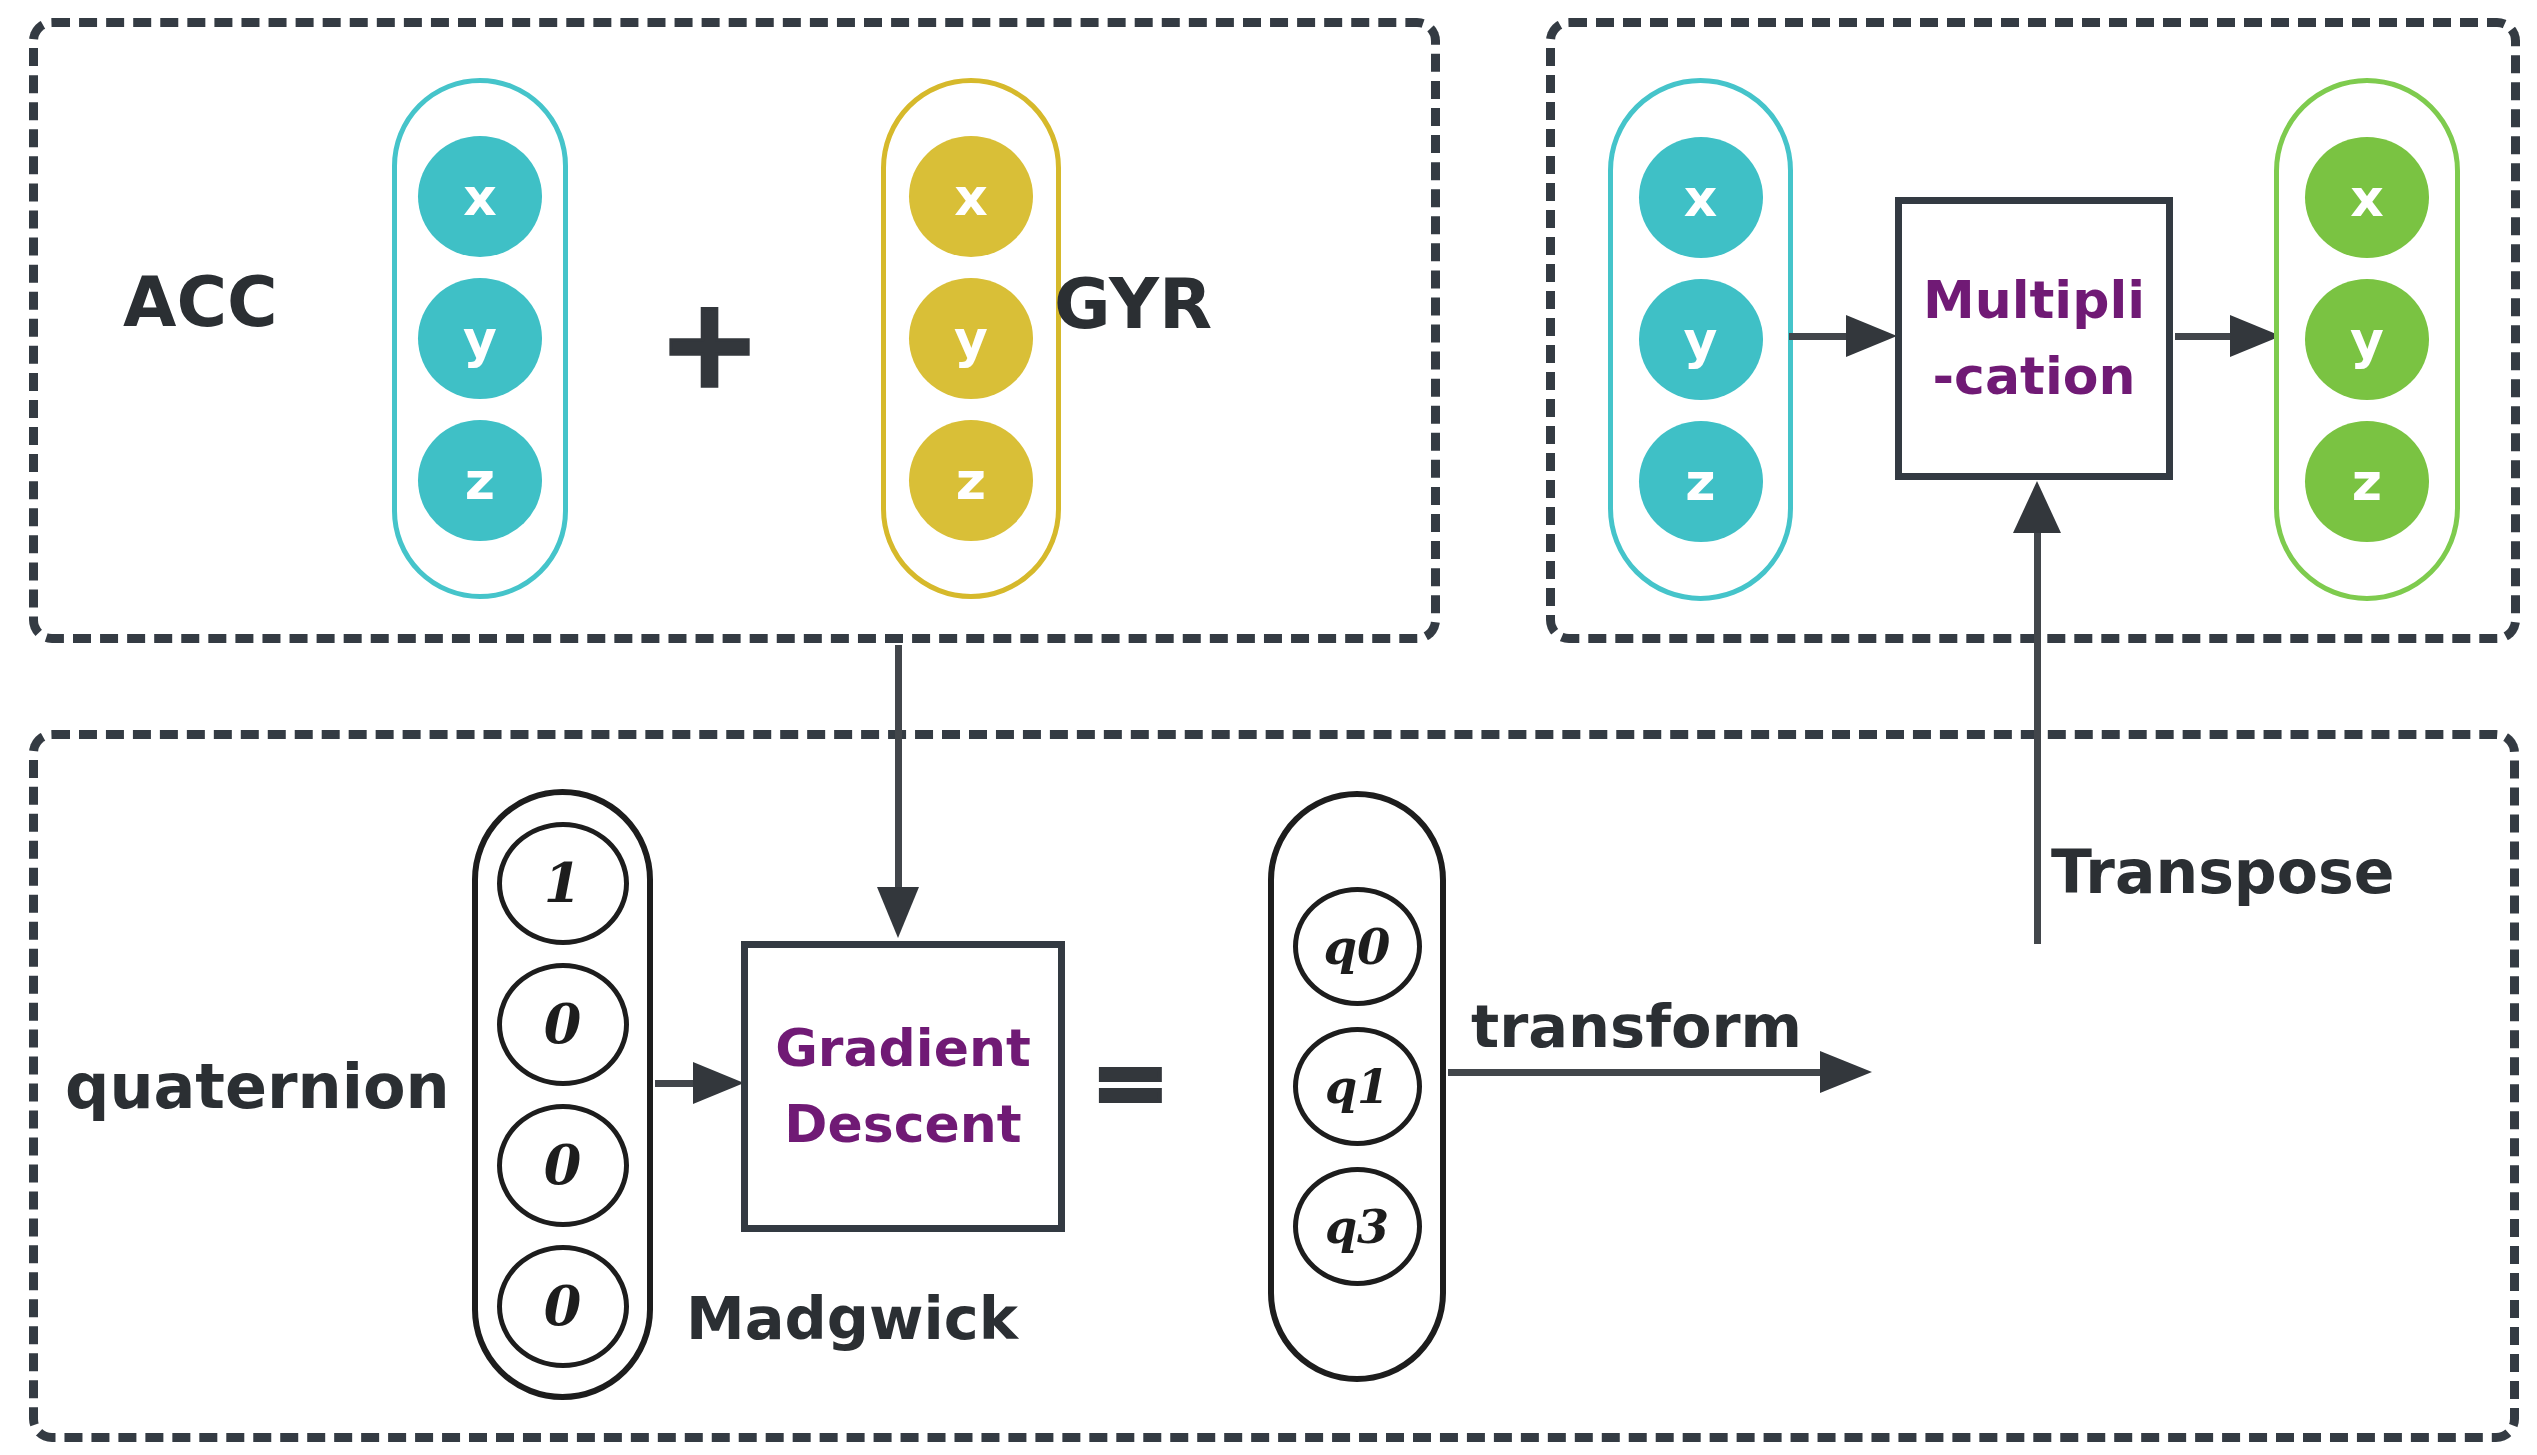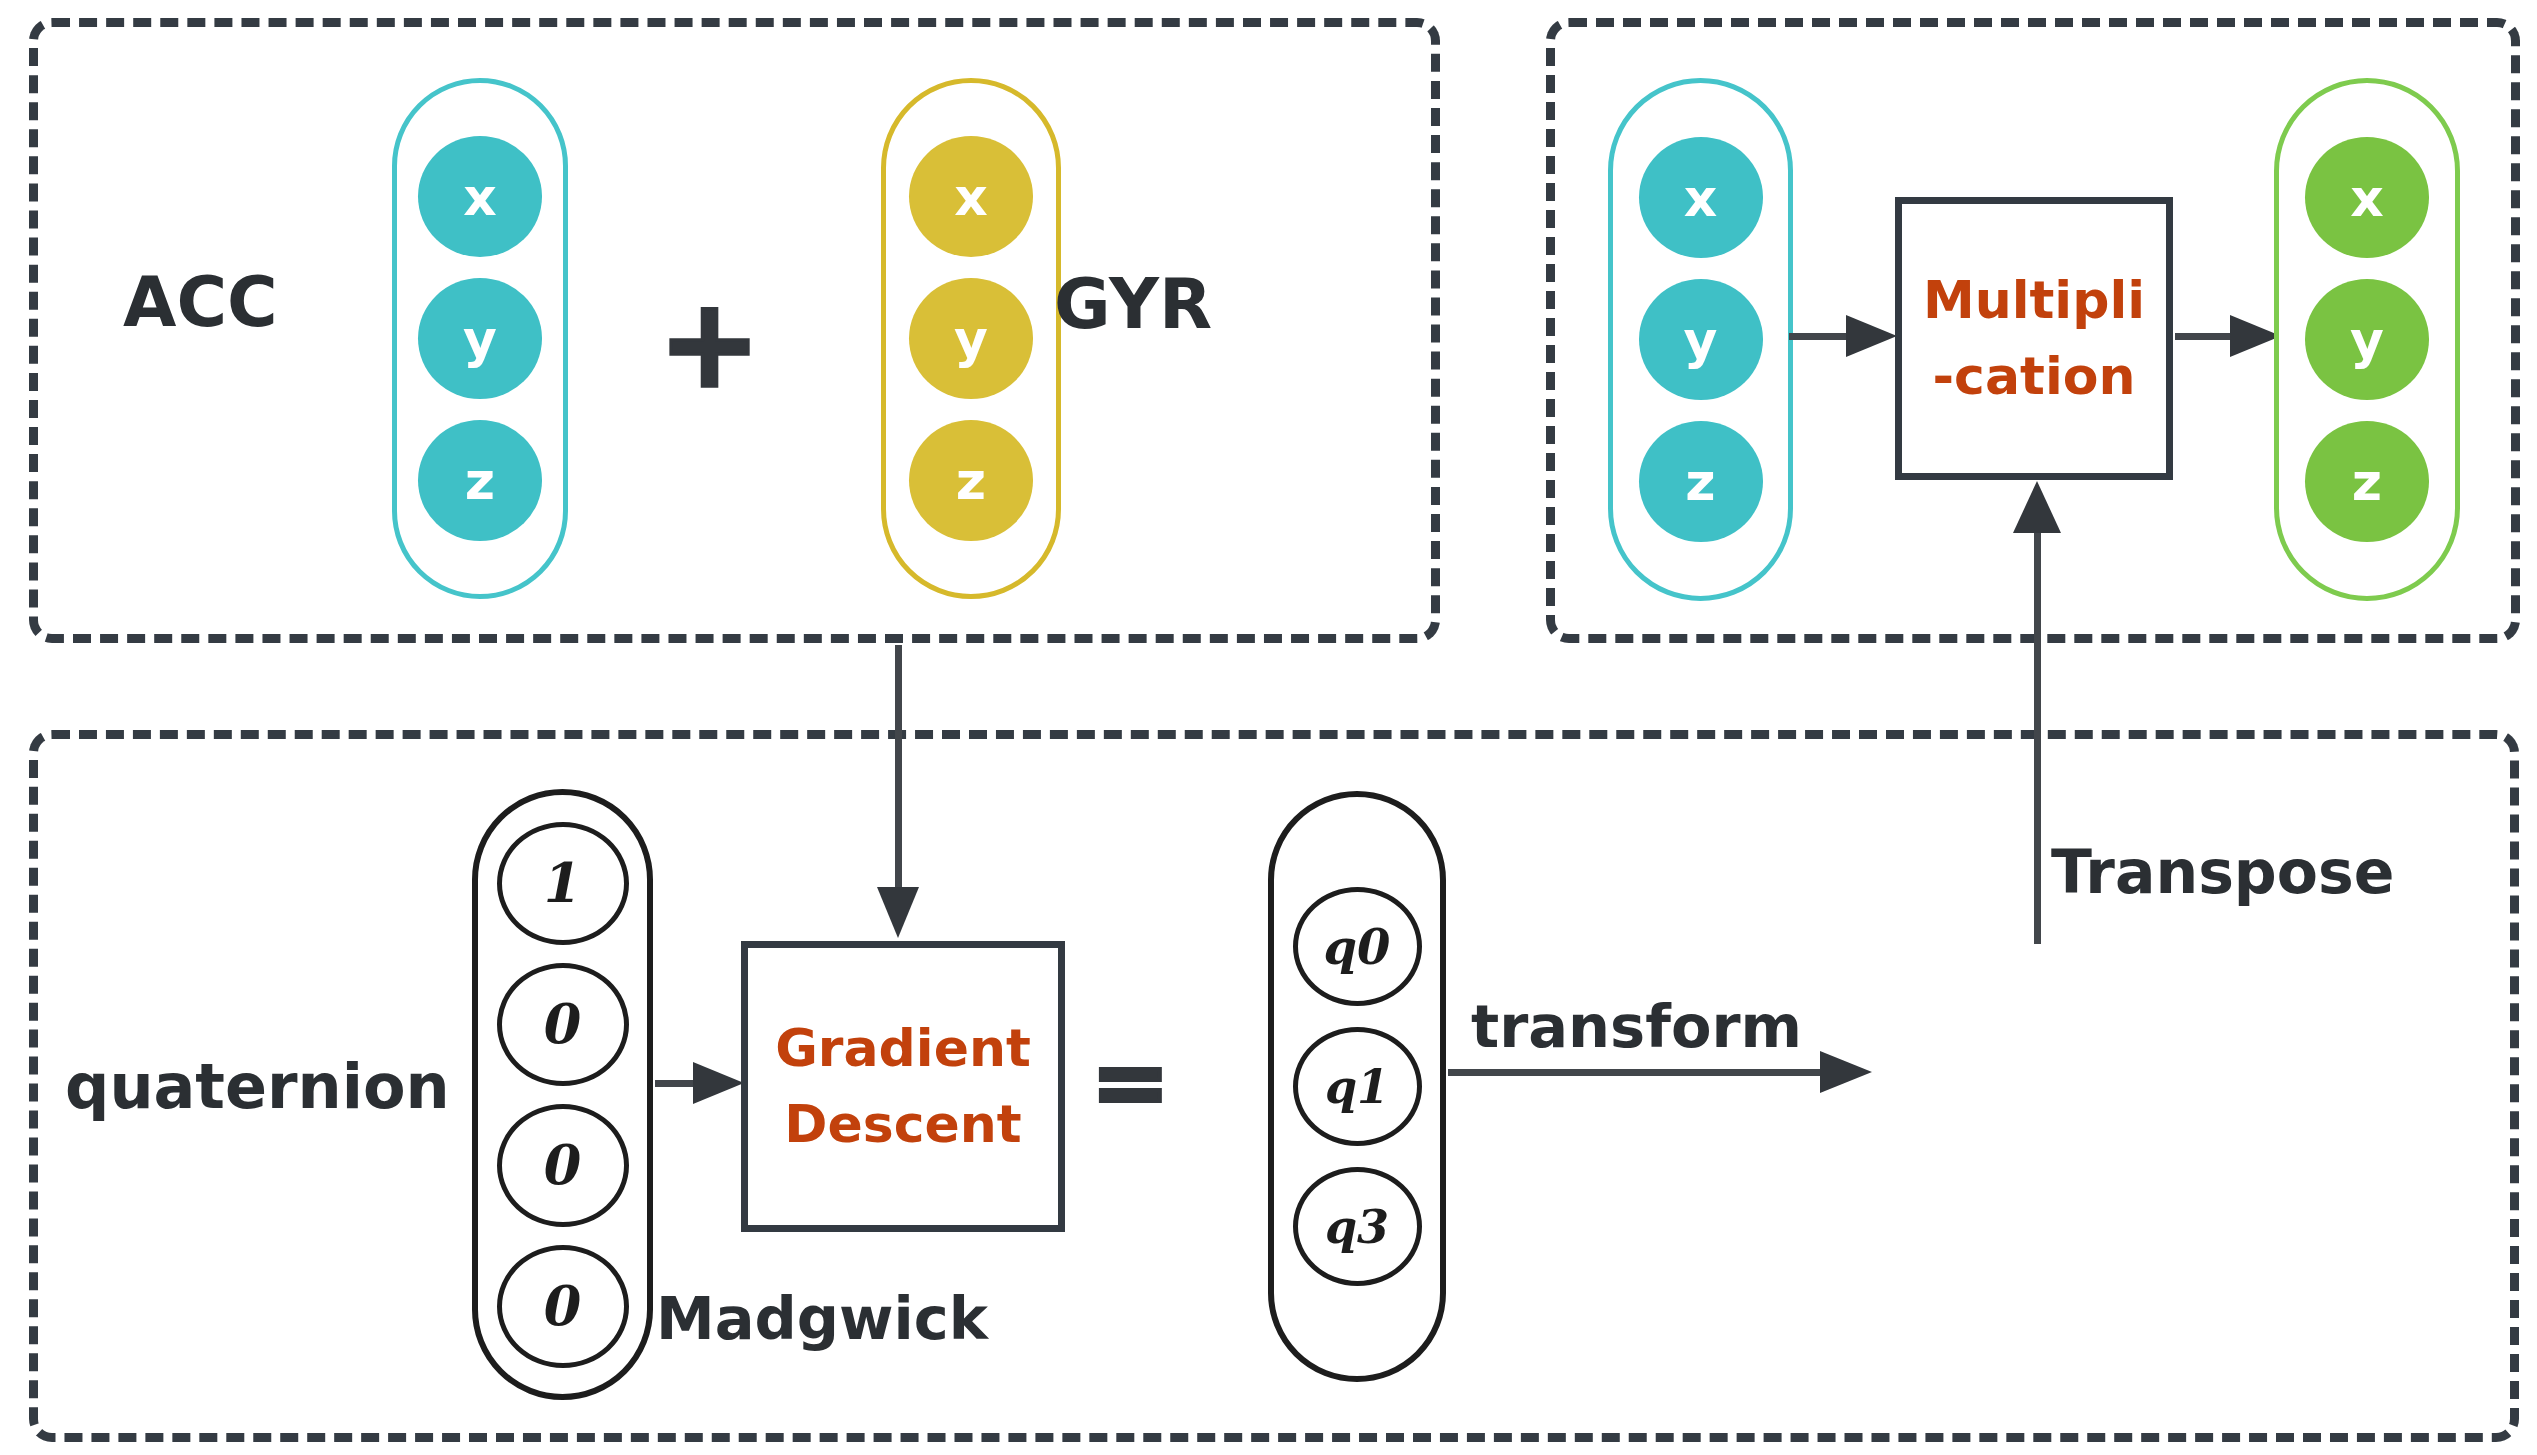--- a/index.html
+++ b/index.html
@@ -27,21 +27,21 @@
   .pill-yellow { border:5.7px solid #d6b92b; }
   .pill-green  { border:5.7px solid #7ecb4e; }
   .pill-dark   { border:6.5px solid #1d1d1d; }
   .dot-outline {
     background:#ffffff; border:5.7px solid #1d1d1d; color:#1d1d1d;
     font-style:italic; font-family:"DejaVu Serif", serif; font-size:54px;
   }
   .solid-box {
     position:absolute; background:#ffffff; border:7.4px solid #333a42;
     box-sizing:border-box; display:flex; flex-direction:column; align-items:center;
-    justify-content:center; text-align:center; color:#c2410c; font-weight:bold;
+    justify-content:center; text-align:center; color:#701a75; font-weight:bold;
     font-size:52px; line-height:1.45;
   }
   .label {
     position:absolute; color:#2b2f33; font-weight:bold; 
     line-height:1; white-space:nowrap;
   }
   .line { position:absolute; background:#42464b; }
   .ah { position:absolute; width:0; height:0; }
   .ah-right { border-top:21px solid transparent; border-bottom:21px solid transparent; border-left:51px solid #33373c; }
   .ah-down  { border-left:21px solid transparent; border-right:21px solid transparent; border-top:51px solid #33373c; }
@@ -115,21 +115,21 @@
   </div>
 
   <div class="line" style="left:655px; top:1080px; width:39px; height:6.5px;"></div>
   <div class="ah ah-right" style="left:693px; top:1062px;"></div>
 
   <div class="solid-box" style="left:741px; top:941px; width:324px; height:291px;">
     <span>Gradient</span>
     <span>Descent</span>
   </div>
 
-  <div class="label" style="left:656px; top:1289px; width:408px; font-size:59px;">Madgwick</div>
+  <div class="label" style="left:686px; top:1289px; width:408px; font-size:59px;">Madgwick</div>
 
   <div class="label fat-glyph" style="left:1091px; top:1028px; width:123px; font-size:94px; line-height:109px;">=</div>
 
   <div class="pill pill-dark" style="left:1268px; top:791px; width:178px; height:591px; gap:21px;">
     <div class="dot dot-outline" style="width:129px; height:119px; font-size:48px;">q0</div>
     <div class="dot dot-outline" style="width:129px; height:119px; font-size:46px;">q1</div>
     <div class="dot dot-outline" style="width:129px; height:119px; font-size:46px;text-align:right;">q3</div>
   </div>
 
   <div class="label" style="left:1471px; top:997px; width:327px; font-size:59px;">transform</div>

